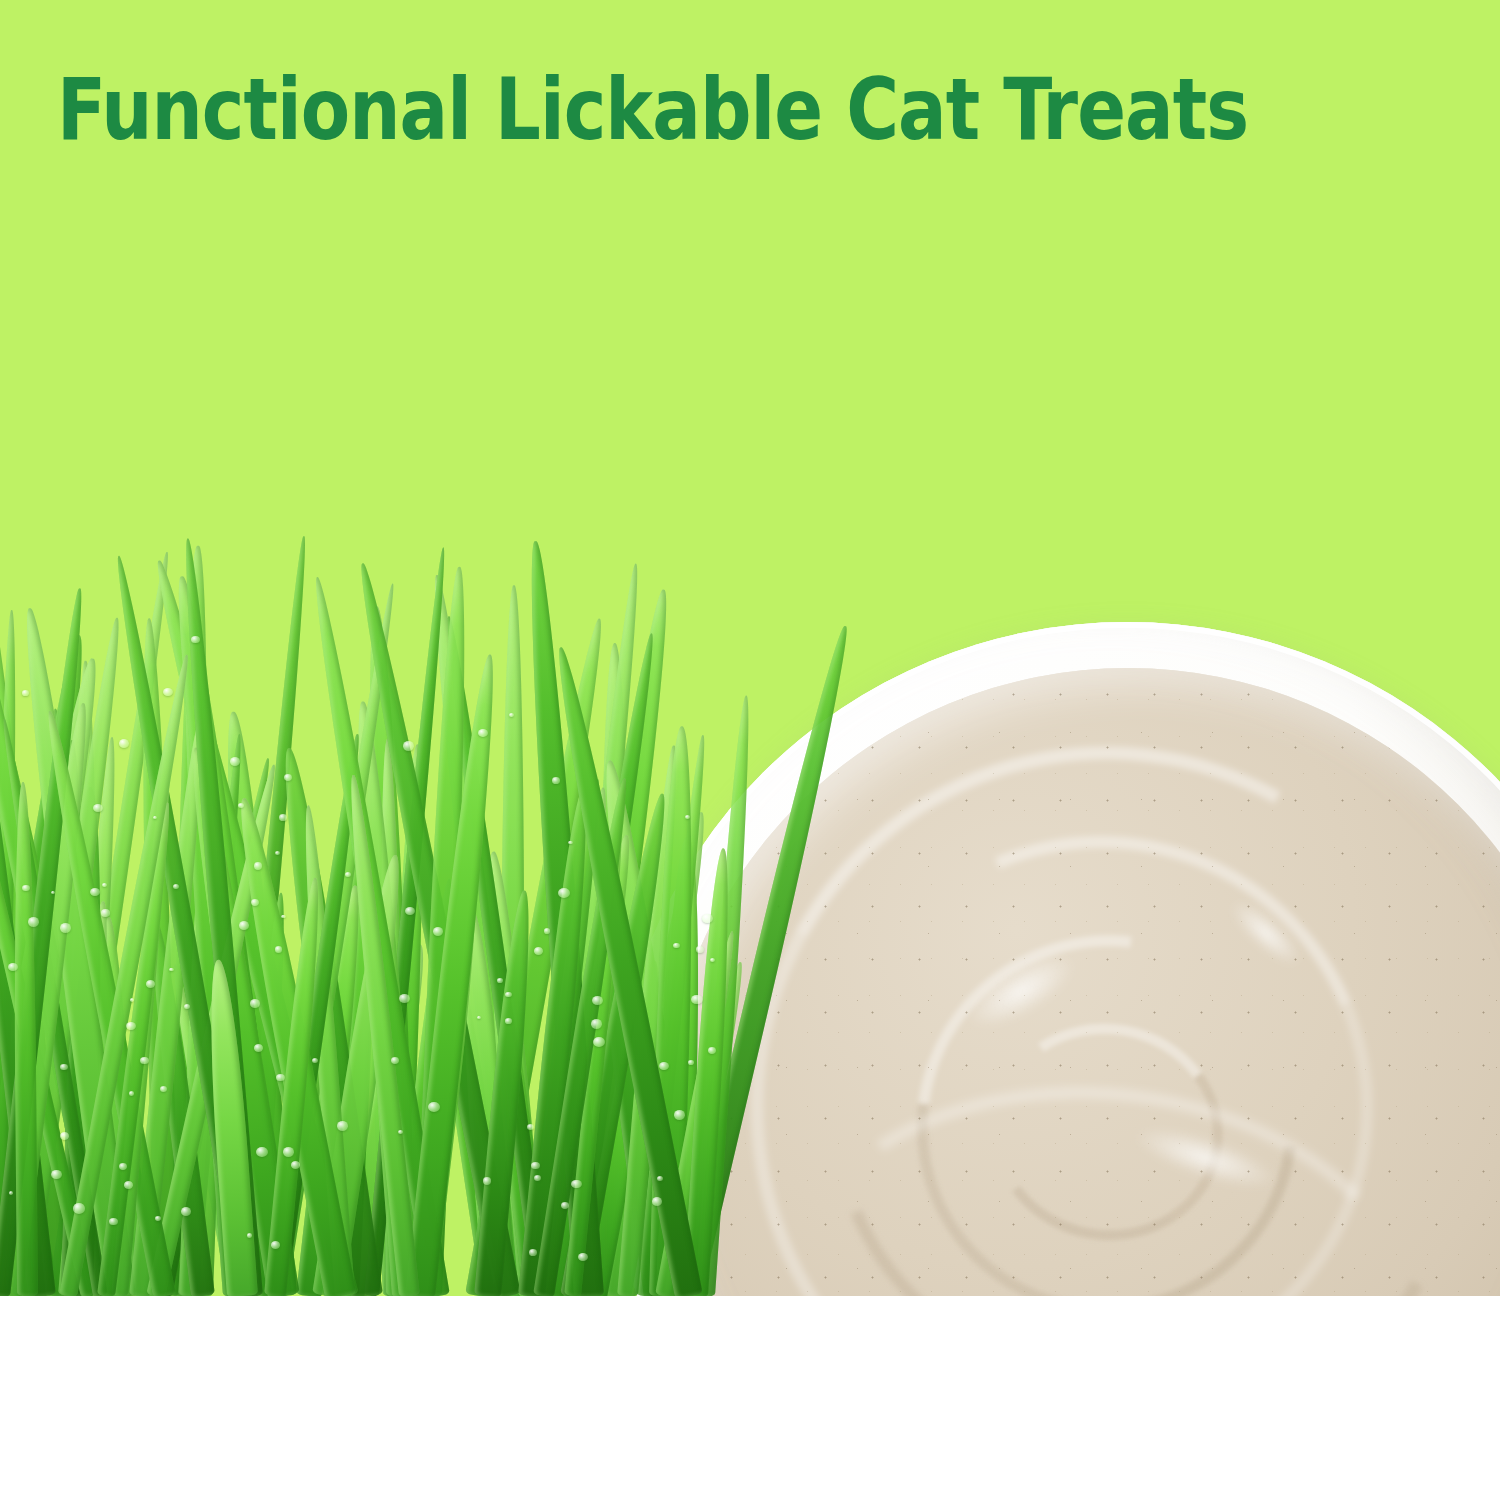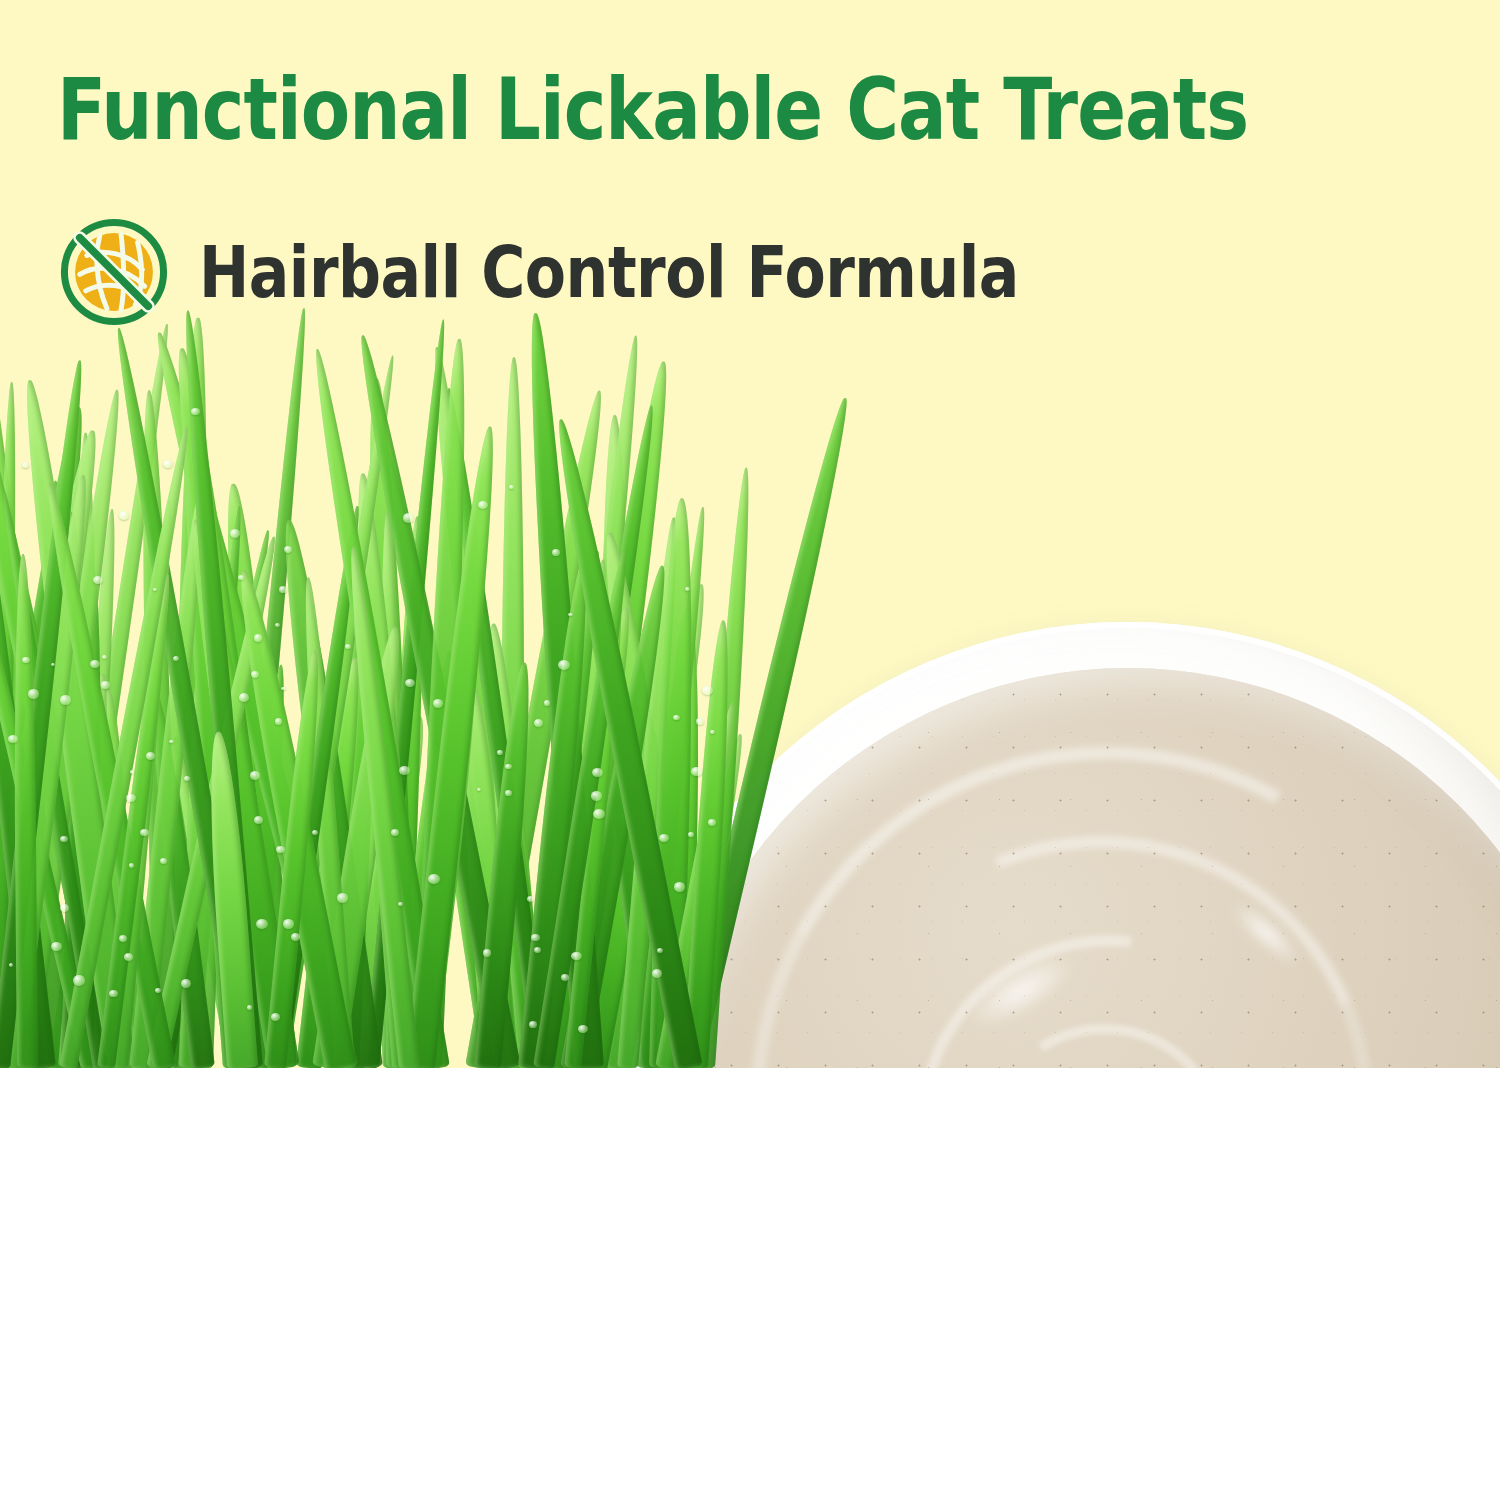--- a/index.html
+++ b/index.html
@@ -3,23 +3,23 @@
 <meta charset="utf-8">
 <style>
   html, body {
     margin: 0;
     padding: 0;
     background: #ffffff;
   }
   #canvas {
     position: relative;
     width: 1500px;
-    height: 1068px;
+    height: 1296px;
     overflow: hidden;
-    background: #fef9c3;
+    background: #bef264;
     font-family: "Liberation Sans", sans-serif;
   }
 
   
   .photo-layer {
     position: absolute;
     inset: 0;
     overflow: hidden;
   }
 
@@ -452,38 +452,17 @@
         <div class="blade " style="height: 723.517px; width: 25.0371px; left: 85.6651px; transform: rotate(-4.89deg) skewX(0.89deg); z-index: 1; opacity: 0.91;"></div>
         <div class="blade light" style="height: 491.396px; width: 27.9131px; left: 643.227px; transform: rotate(10.76deg) skewX(0.87deg); z-index: 0; opacity: 0.88;"></div>
         <div class="blade dark" style="height: 505.703px; width: 26.551px; left: 557.825px; transform: rotate(5.65deg) skewX(-0.15deg); z-index: 8; opacity: 0.97;"></div>
       </div>
   </div>
 
   <div class="headline">Functional Lickable Cat Treats</div>
 
   <div class="features">
 
-    <div class="feature-row">
-      <span class="feature-icon">
-        <svg viewBox="0 0 100 100" xmlns="http://www.w3.org/2000/svg">
-          <circle cx="50" cy="50" r="42" fill="none" stroke="#1e8b43" stroke-width="6"></circle>
-          <g>
-            <circle cx="50" cy="50" r="33" fill="#eeb016"></circle>
-            <g stroke="#f4fbe9" stroke-width="4.2" fill="none" stroke-linecap="round">
-              <path d="M27 36 C40 30, 62 34, 74 48"></path>
-              <path d="M21 52 C34 44, 58 44, 76 62"></path>
-              <path d="M26 66 C40 58, 62 60, 74 72"></path>
-              <path d="M38 19 C34 34, 34 58, 44 81"></path>
-              <path d="M56 18 C58 36, 60 60, 56 82"></path>
-              <path d="M70 25 C74 42, 76 62, 68 78"></path>
-            </g>
-          </g>
-          <line x1="21" y1="21" x2="79" y2="79" stroke="#f4fbe9" stroke-width="11" stroke-linecap="round"></line>
-          <line x1="21" y1="21" x2="79" y2="79" stroke="#1e8b43" stroke-width="6.5" stroke-linecap="round"></line>
-        </svg>
-      </span>
-      <span class="feature-label">Hairball Control Formula</span>
-    </div>
 
 
 
   </div>
 </div>
 
 </body></html>

